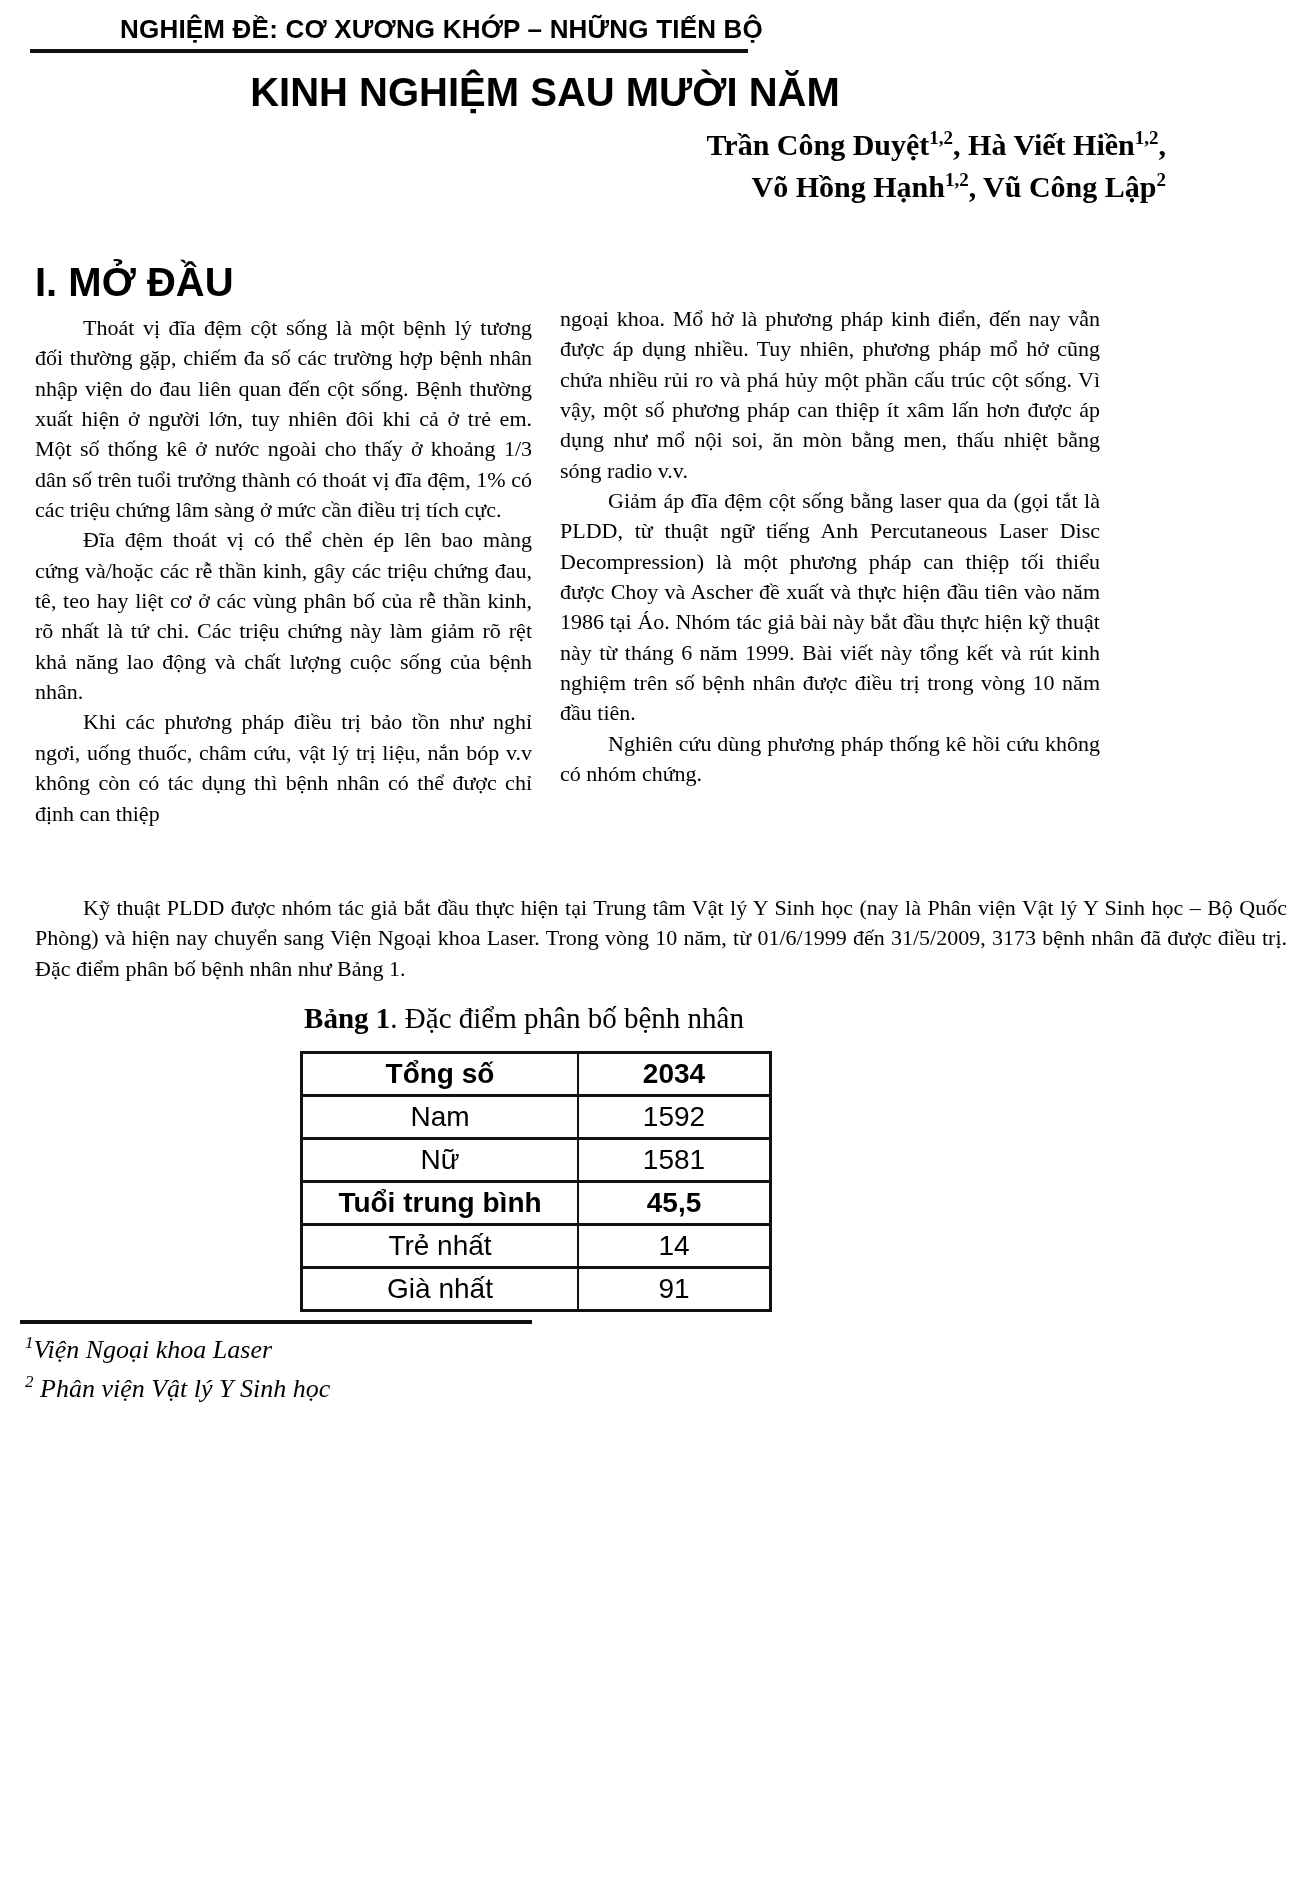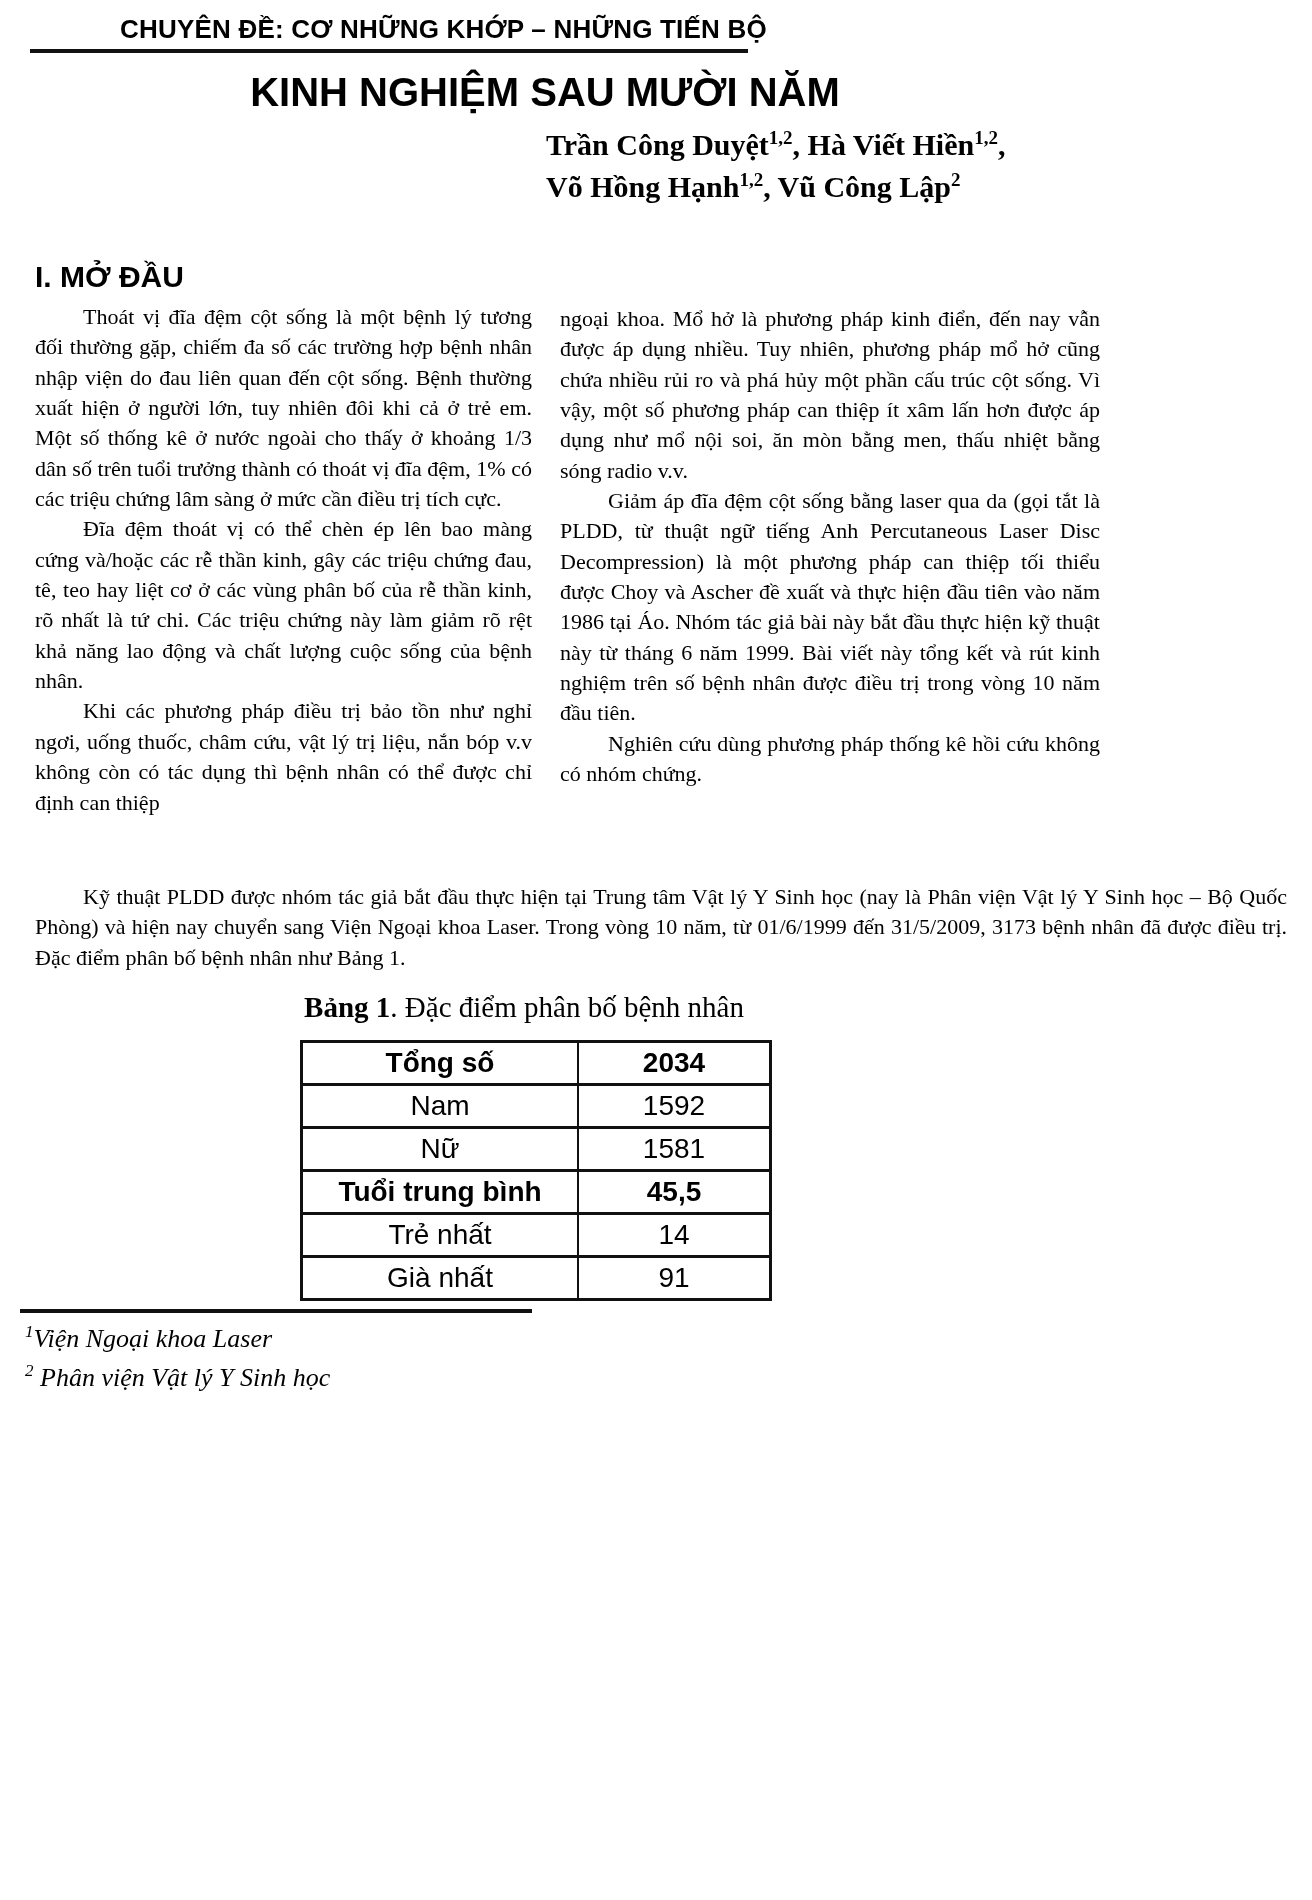--- a/index.html
+++ b/index.html
@@ -34,39 +34,39 @@
     text-align:center;
     font-family:"Liberation Sans", sans-serif;
     font-weight:bold;
     font-size:40px;
     line-height:1.17;
   }
   
   .authors{
     width:620px;
     margin:8px 146px 0 auto;
-    text-align:left;
+    text-align:right;
     font-weight:bold;
     font-size:30px;
     line-height:1.4;
   }
   .authors sup{font-size:19px;line-height:0;}
   
   .columns{
     margin:52px 0 0 35px;
     width:1065px;
     display:flex;
     gap:28px;
   }
   .col-left{width:497px;}
   .col-right{width:540px;padding-top:44px;box-sizing:border-box;}
   .sec-heading{
     font-family:"Liberation Sans", sans-serif;
     font-weight:bold;
-    font-size:30px;
+    font-size:40px;
     margin:0 0 8px 0;
   }
   .body-par{
     margin:0;
     font-size:22px;
     line-height:1.38;
     text-align:justify;
     text-indent:48px;
   }
   .body-par.no-indent{text-indent:0;}
@@ -114,21 +114,21 @@
     line-height:1.5;
   }
   .footnotes sup{font-size:17px;line-height:0;}
 </style>
 </head>
 <body>
 
 <div class="page">
 
   <div class="journal-header">
-    <span class="head-text">CHUYÊN ĐỀ: CƠ NHỮNG KHỚP – NHỮNG TIẾN BỘ</span>
+    <span class="head-text">NGHIỆM ĐỀ: CƠ XƯƠNG KHỚP – NHỮNG TIẾN BỘ</span>
   </div>
 
   <div class="article-title">
     <div>KINH NGHIỆM SAU MƯỜI NĂM</div>
   </div>
 
   <div class="authors">
     <div><span>Trần Công Duyệt</span><sup>1,2</sup><span>, </span><span>Hà Viết Hiền</span><sup>1,2</sup><span>,</span></div>
     <div><span>Võ Hồng Hạnh</span><sup>1,2</sup><span>, </span><span>Vũ Công Lập</span><sup>2</sup></div>
   </div>

